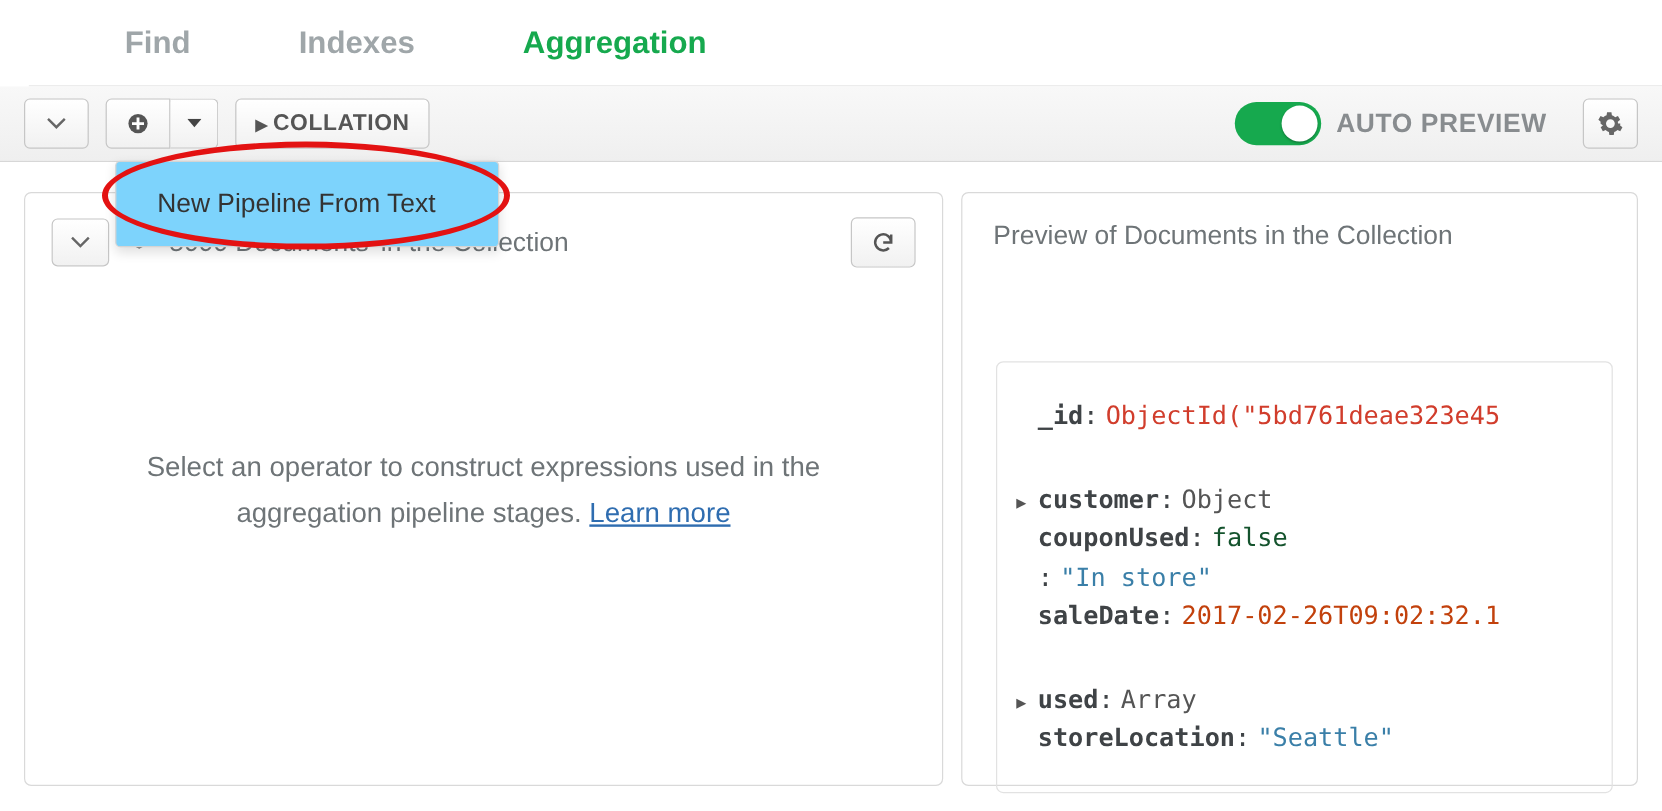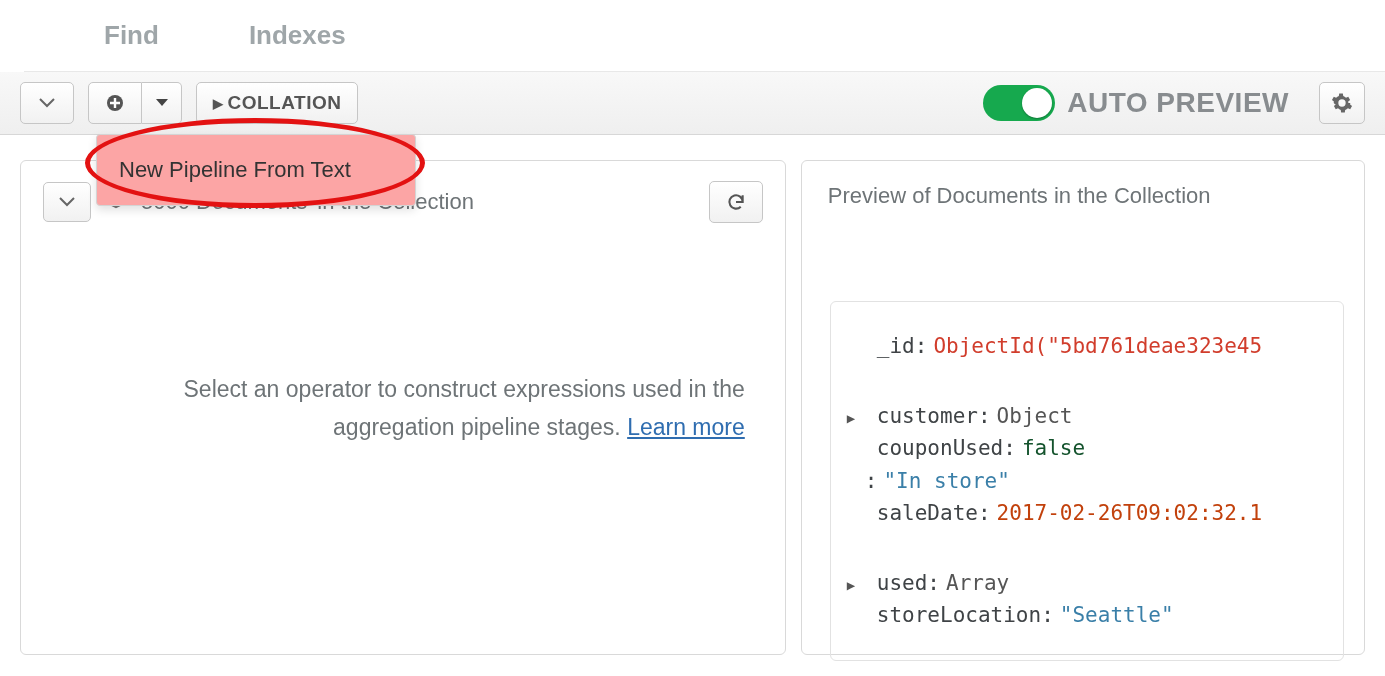--- a/index.html
+++ b/index.html
@@ -78,34 +78,34 @@
     position: absolute;
     right: 3px;
     top: 3px;
     width: 30px;
     height: 30px;
     border-radius: 50%;
     background: #fff;
     box-shadow: 0 1px 2px rgba(0,0,0,0.3);
   }
   .toggle-label {
-    font-size: 28px;
+    font-size: 22px;
     font-weight: 700;
     color: #888c8f;
     letter-spacing: 0.5px;
   }
   .dropdown-menu {
     position: absolute;
     top: 62px;
     left: 96px;
-    background: #fca5a5;
+    background: #7dd3fc;
     border: 1px solid #d4d4d4;
     border-radius: 4px;
     box-shadow: 0 4px 10px rgba(0,0,0,0.12);
-    padding: 14px 0;
+    padding: 14px 12px;
     z-index: 20;
     min-width: 320px;
   }
   .dropdown-item {
     padding: 8px 22px;
     font-size: 22px;
     color: #333;
     cursor: pointer;
   }
   .annot-ellipse {
@@ -158,21 +158,21 @@
   .refresh-btn {
     margin-left: auto;
     width: 50px;
     height: 42px;
   }
   .placeholder {
     flex: 1;
     display: flex;
     align-items: center;
     justify-content: center;
-    text-align: right;
+    text-align: center;
     padding: 0 40px;
     font-size: 23px;
     color: #6e7477;
     line-height: 1.65;
     padding-bottom: 80px;
   }
   .placeholder a {
     color: #2f6db0;
     text-decoration: underline;
   }
@@ -192,38 +192,39 @@
     overflow: hidden;
     white-space: nowrap;
   }
   .doc-row { display: flex; align-items: baseline; }
   .caret {
     width: 18px;
     color: #555;
     font-size: 14px;
     display: inline-block;
   }
-  .dkey { color: #3f4346; font-weight: 400; margin-left: 12px; }
+  .dkey { color: #3f4346; font-weight: 700; }
   .dcolon { color: #3f4346; margin-right: 6px; }
   .dfunc { color: #d13d2c; }
   .dtype { color: #555; margin-top: 37px; }
   .dbool { color: #14532d; }
   .dstr  { color: #3a7fa8; }
   .ddate { color: #c2410c; }
   .chevron-down-svg { width:16px; height:10px; }
   .caret-right { font-size: 13px; }
   .stack-icon { color:#777; font-size:20px; }
   .toolbar-gap { width: 14px; }
 </style>
 </head>
 <body>
 
 <div class="tabs">
   <div class="tab">Find</div>
   <div class="tab">Indexes</div>
+  <div class="tab active">Aggregation</div>
 </div>
 
 <div style="position:relative">
   <div class="toolbar">
     <div class="btn">
       <svg class="chevron-down-svg" viewBox="0 0 16 10">
           <path d="M1 1 L8 8 L15 1" stroke="#666" stroke-width="2" fill="none"></path>
         </svg>
     </div>
     <div class="toolbar-gap"></div>

